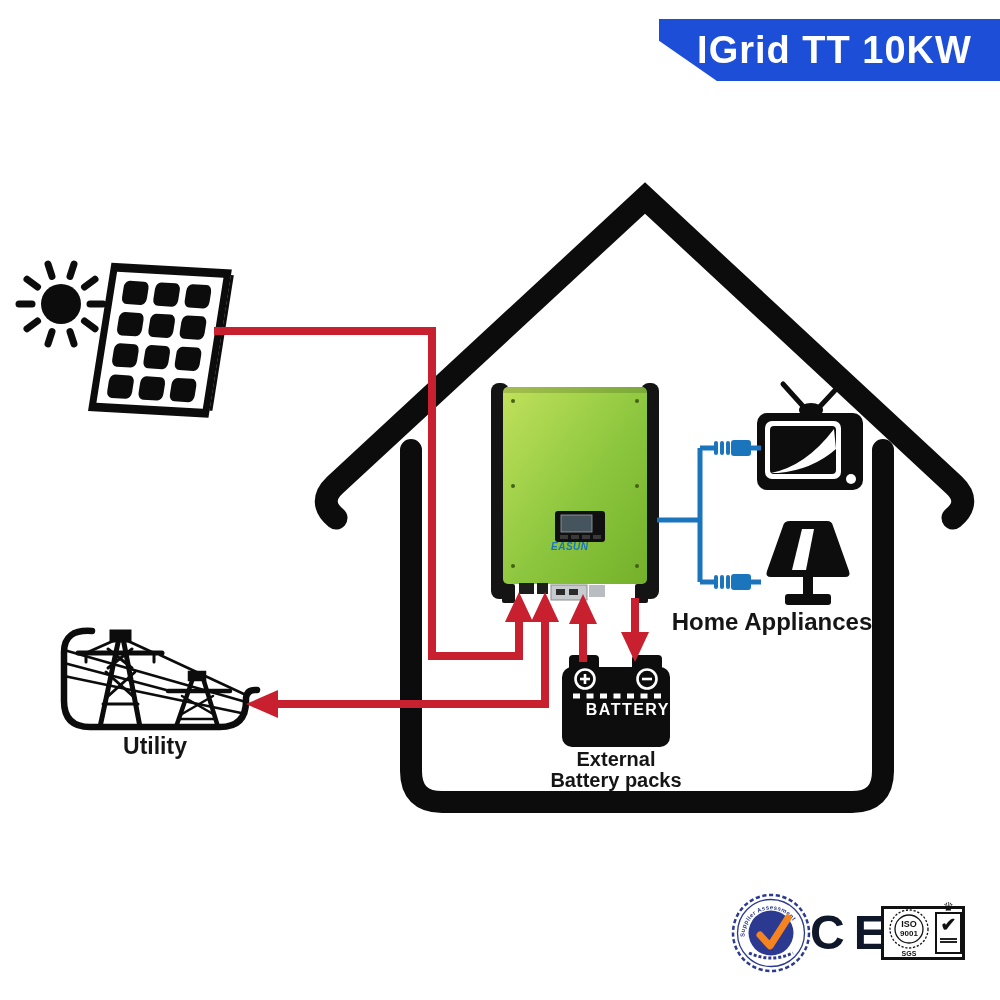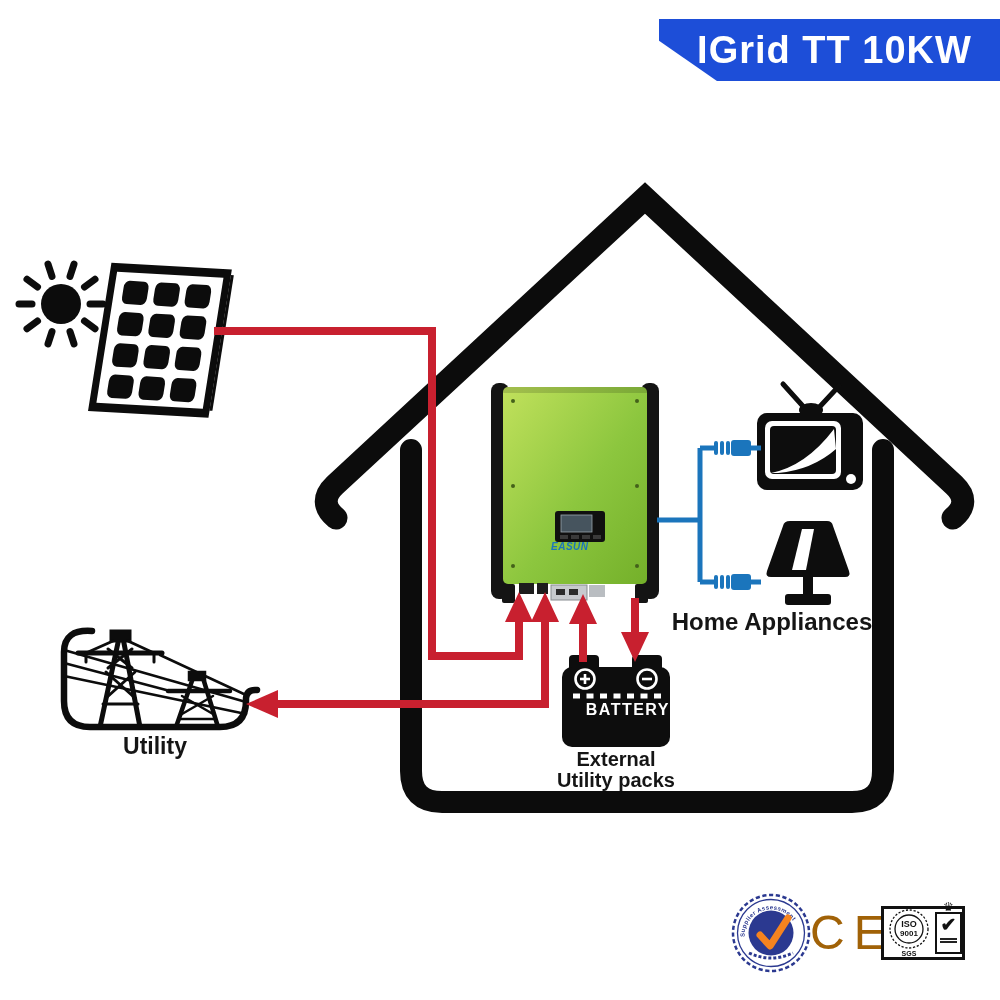--- a/index.html
+++ b/index.html
@@ -13,22 +13,22 @@
   .lbl{position:absolute;font-weight:bold;color:#151515;text-align:center;}
   .lbl-solar{left:40px;top:418px;width:200px;font-size:23px;}
   .lbl-utility{left:55px;top:733px;width:200px;font-size:23px;}
   .lbl-appliances{left:652px;top:608px;width:240px;font-size:24px;}
   .lbl-battery-caption{left:506px;top:749px;width:220px;font-size:20px;line-height:21px;}
   .battery-word{position:absolute;left:562px;top:701px;width:108px;text-align:right;
                 color:#ffffff;font-weight:bold;font-size:16px;letter-spacing:1.5px;}
   .easun-brand{position:absolute;left:551px;top:541px;width:58px;
                color:#1b75bc;font-weight:bold;font-style:italic;font-size:10px;letter-spacing:.5px;}
   .badge-svg{position:absolute;left:729px;top:891px;}
-  .ce-mark{position:absolute;left:810px;top:905px;font-size:48px;font-weight:normal;
-           letter-spacing:9px;color:#a16207;}
+  .ce-mark{position:absolute;left:810px;top:905px;font-size:48px;font-weight:bold;
+           letter-spacing:9px;color:#0f172a;}
   .iso-box{position:absolute;left:881px;top:906px;width:84px;height:54px;border:3px solid #111;
            background:#fff;display:flex;align-items:center;box-sizing:border-box;}
   .iso-right{width:27px;height:42px;border:2px solid #111;position:relative;margin-left:1px;
              box-sizing:border-box;text-align:center;}
   .iso-crown{position:absolute;top:-13px;left:0;width:100%;font-size:12px;color:#111;line-height:12px;}
   .iso-check{display:block;font-size:19px;font-weight:bold;color:#111;line-height:22px;}
   .iso-bar{height:2px;background:#222;width:17px;margin:1.5px auto 0;}
 </style>
 </head>
 <body>
@@ -229,21 +229,21 @@
       <path d="M278 690 L278 718 L246 704 Z"></path>
     </g>
   </svg>
 
   <div class="banner">IGrid TT 10KW</div>
 
   <div class="lbl lbl-appliances">Home Appliances</div>
   <div class="lbl lbl-utility">Utility</div>
   <div class="lbl lbl-battery-caption">
     <div>External</div>
-    <div>Utility packs</div>
+    <div>Battery packs</div>
   </div>
   <div class="battery-word">BATTERY</div>
   <div class="easun-brand">EASUN</div>
 
   <svg class="badge-svg" width="84" height="84" viewBox="0 0 84 84">
     <circle cx="42" cy="42" r="38" fill="#ffffff" stroke="#2b3990" stroke-width="2.5" stroke-dasharray="4.2 2.6"></circle>
     <circle cx="42" cy="42" r="33.5" fill="#ffffff" stroke="#2b3990" stroke-width="1.3"></circle>
     <circle cx="42" cy="42" r="22.5" fill="#2b3990"></circle>
     <defs>
         <path id="arcSup" d="M16 50 A26.5 26.5 0 1 1 68 50"></path>

